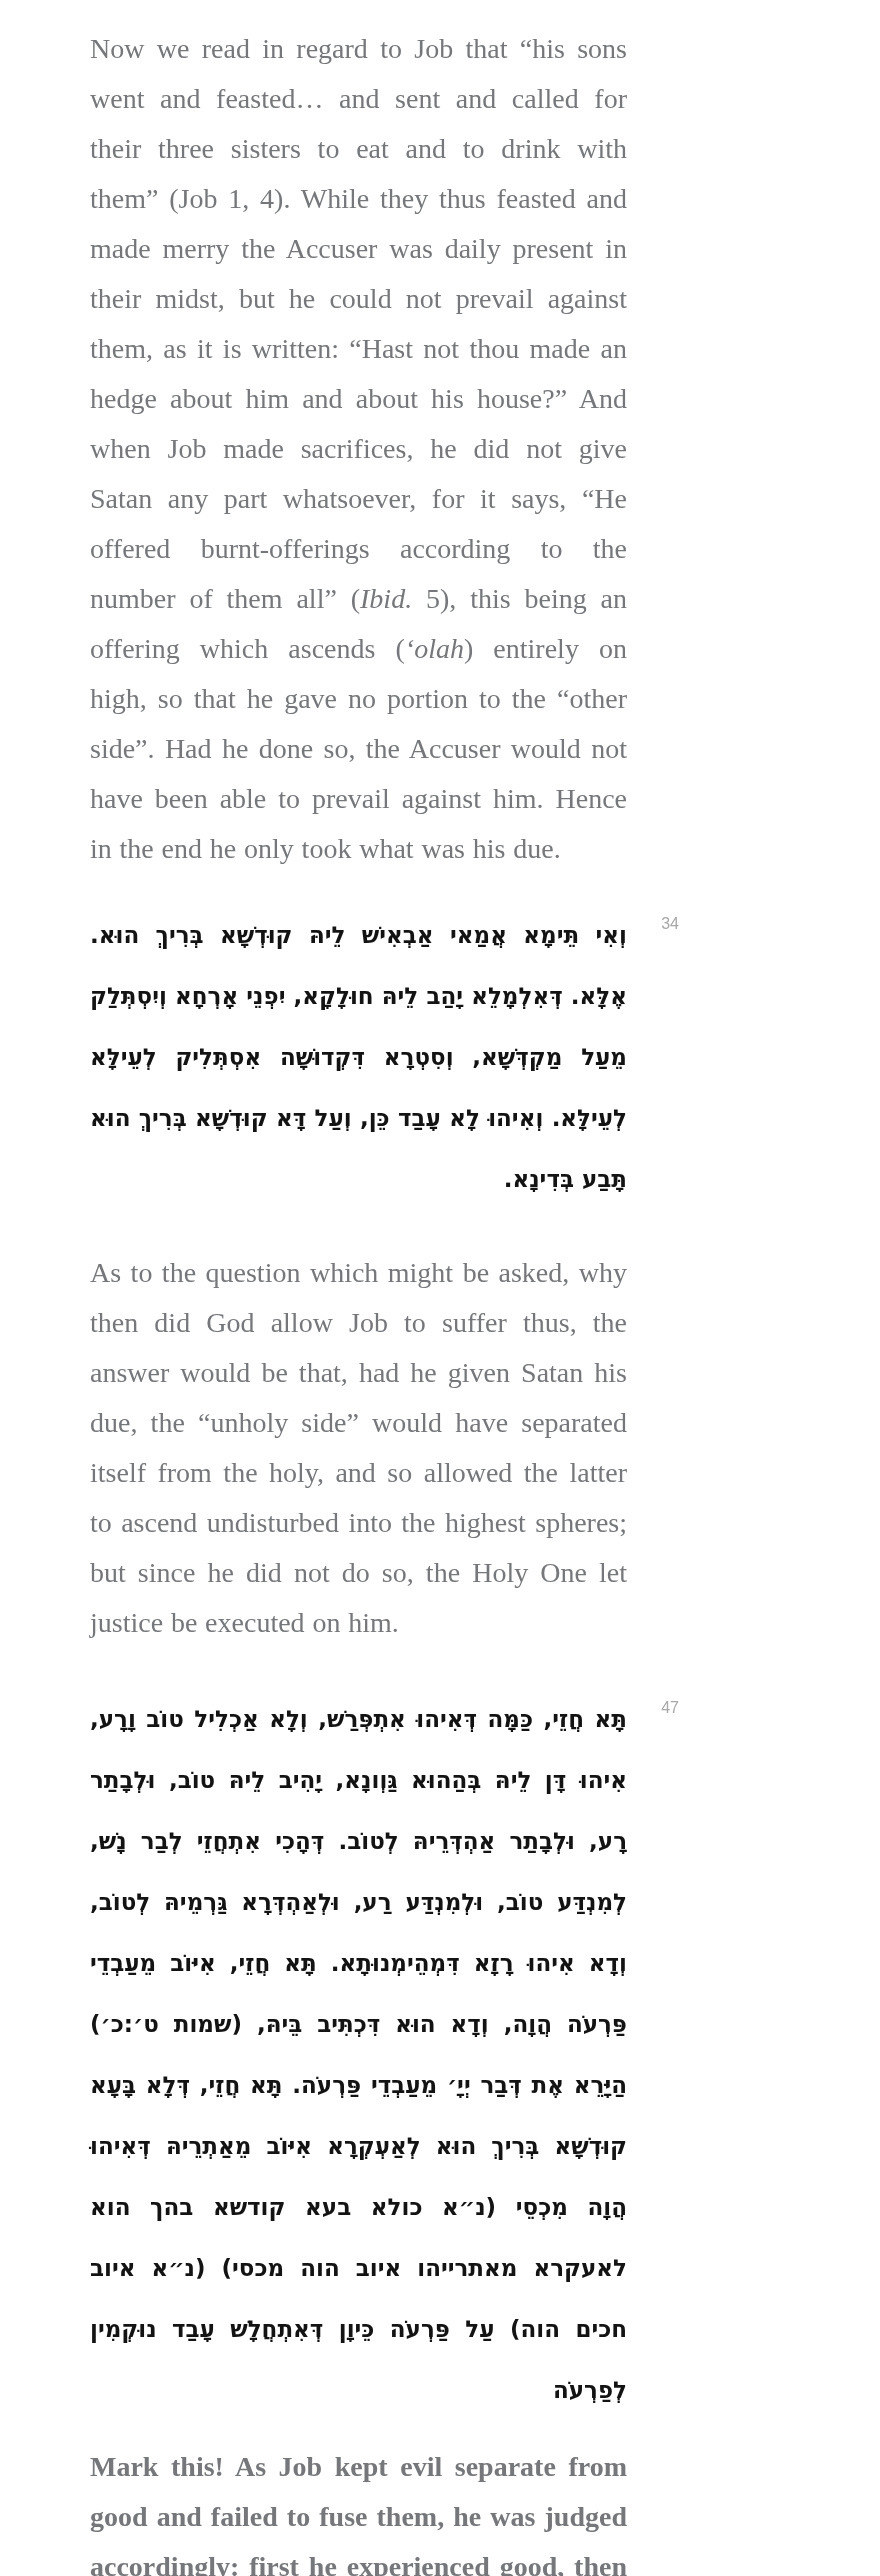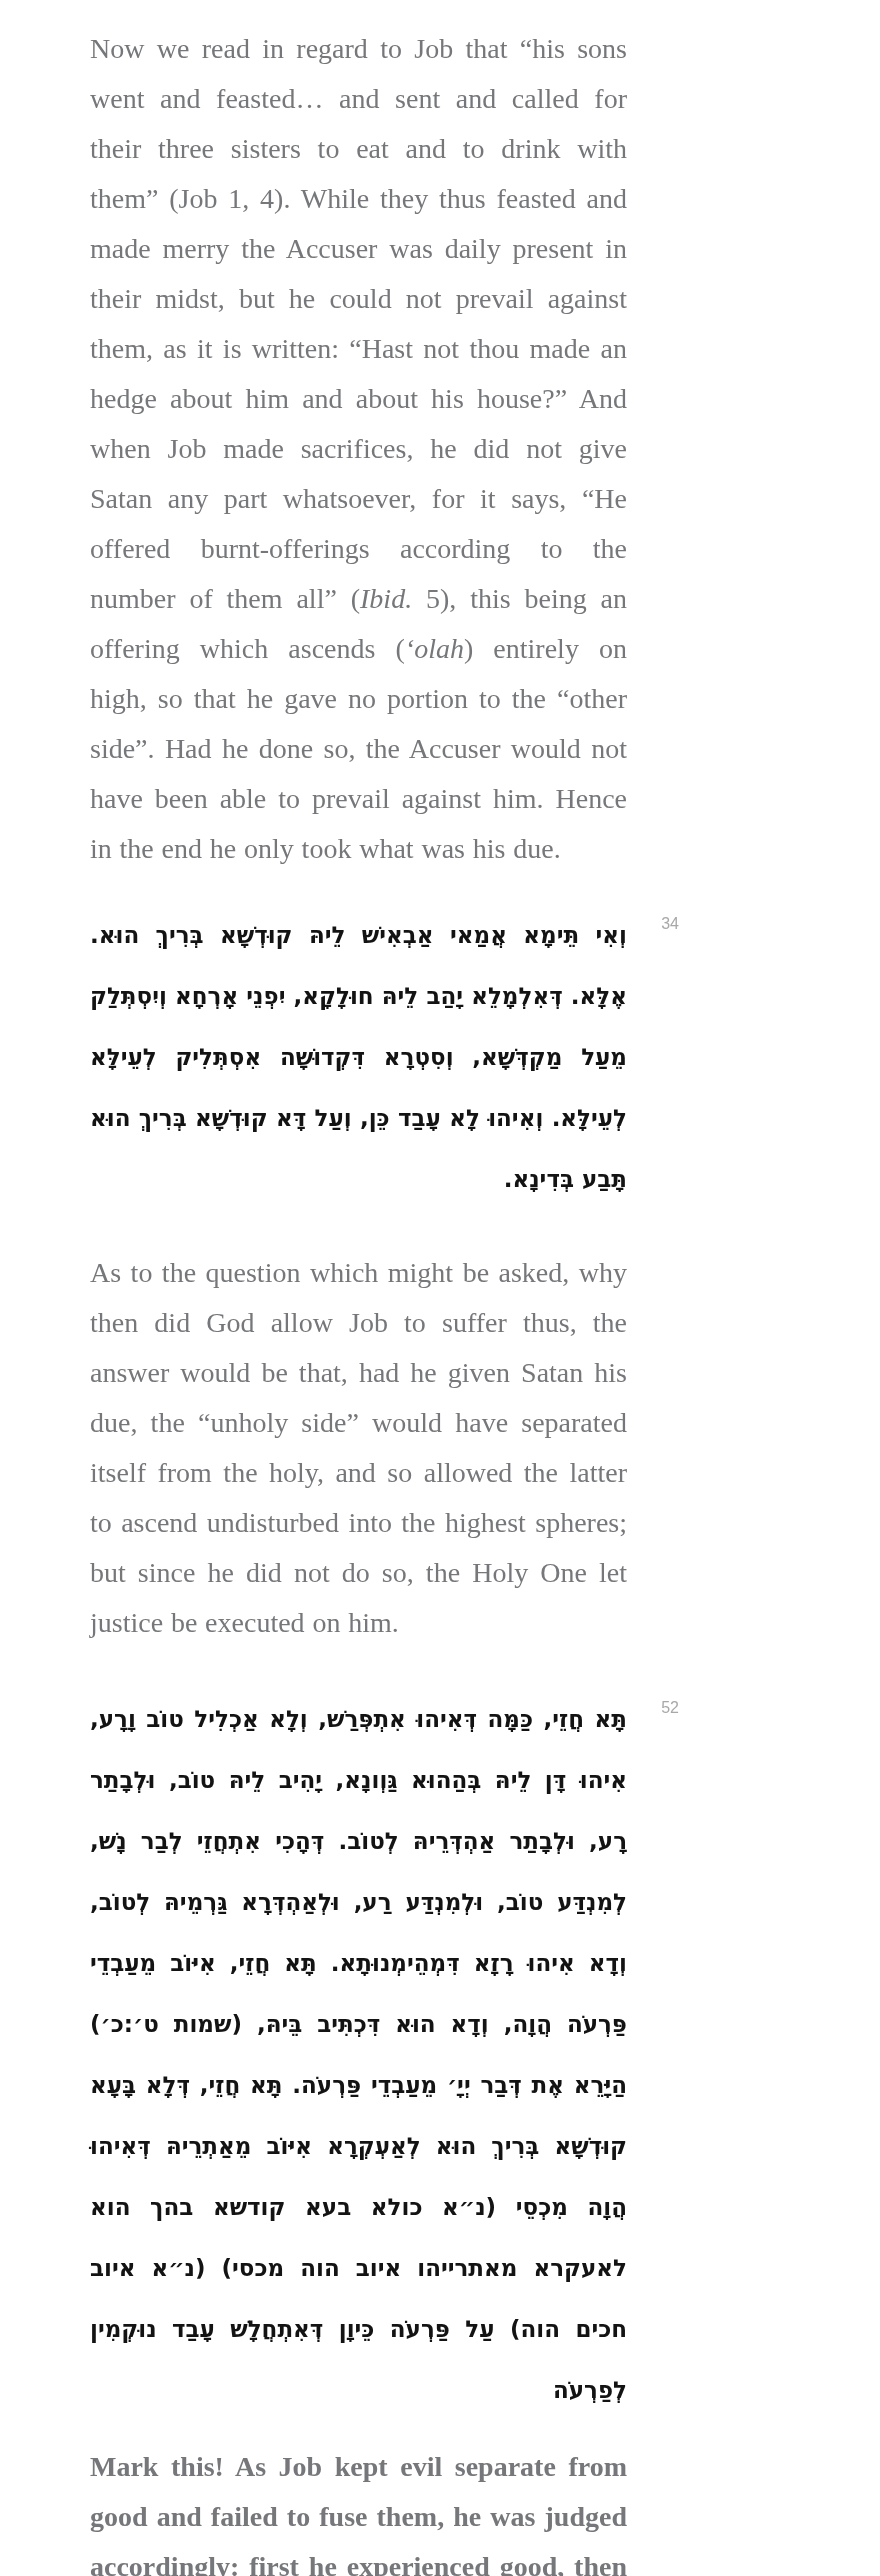--- a/index.html
+++ b/index.html
@@ -67,20 +67,20 @@
   <p class="en p1"><span>Now we read in regard to Job that “his sons went and feasted… and sent and called for their three sisters to eat and to drink with them” (Job 1, 4). While they thus feasted and made merry the Accuser was daily present in their midst, but he could not prevail against them, as it is written: “Hast not thou made an hedge about him and about his house?” And when Job made sacrifices, he did not give Satan any part whatsoever, for it says, “He offered burnt-offerings according to the number of them all” (</span><em>Ibid.</em><span> 5), this being an offering which ascends (</span><em>‘olah</em><span>) entirely on high, so that he gave no portion to the “other side”. Had he done so, the Accuser would not have been able to prevail against him. Hence in the end he only took what was his due.</span></p>
 
   <div class="section sec-34">
     <span class="secnum">34</span>
     <p class="he">וְאִי תֵּימָא אֲמַאי אַבְאִישׁ לֵיהּ קוּדְשָׁא בְּרִיךְ הוּא. אֶלָּא. דְּאִלְמָלֵא יָהַב לֵיהּ חוּלָקָא, יִפְנֵי אָרְחָא וְיִסְתְּלַק מֵעַל מַקְדְּשָׁא, וְסִטְרָא דִּקְדוּשָׁה אִסְתְּלִיק לְעֵילָּא לְעֵילָּא. וְאִיהוּ לָא עָבַד כֵּן, וְעַל דָּא קוּדְשָׁא בְּרִיךְ הוּא תָּבַע בְּדִינָא.</p>
   </div>
 
   <p class="en p2">As to the question which might be asked, why then did God allow Job to suffer thus, the answer would be that, had he given Satan his due, the “unholy side” would have separated itself from the holy, and so allowed the latter to ascend undisturbed into the highest spheres; but since he did not do so, the Holy One let justice be executed on him.</p>
 
   <div class="section sec-35">
-    <span class="secnum">52</span>
+    <span class="secnum">47</span>
     <p class="he">תָּא חֲזֵי, כַּמָּה דְּאִיהוּ אִתְפְּרַשׁ, וְלָא אַכְלִיל טוֹב וָרָע, אִיהוּ דָּן לֵיהּ בְּהַהוּא גַּוְונָא, יָהִיב לֵיהּ טוֹב, וּלְבָתַר רָע, וּלְבָתַר אַהְדְּרֵיהּ לְטוֹב. דְּהָכִי אִתְחֲזֵי לְבַר נָשׁ, לְמִנְדַּע טוֹב, וּלְמִנְדַּע רַע, וּלְאַהְדְּרָא גַּרְמֵיהּ לְטוֹב, וְדָא אִיהוּ רָזָא דִּמְהֵימְנוּתָא. תָּא חֲזֵי, אִיּוֹב מֵעַבְדֵי פַּרְעֹה הֲוָה, וְדָא הוּא דִּכְתִּיב בֵּיהּ, (שמות ט׳:כ׳) הַיָּרֵא אֶת דְּבַר יְיָ׳ מֵעַבְדֵי פַּרְעֹה. תָּא חֲזֵי, דְּלָא בָּעָא קוּדְשָׁא בְּרִיךְ הוּא לְאַעְקְרָא אִיּוֹב מֵאַתְרֵיהּ דְּאִיהוּ הֲוָה מִכְסֵי (נ״א כולא בעא קודשא בהך הוא לאעקרא מאתרייהו איוב הוה מכסי) (נ״א איוב חכים הוה) עַל פַּרְעֹה כֵּיוָן דְּאִתְחֲלָשׁ עָבַד נוּקְמִין לְפַרְעֹה</p>
   </div>
 
   <p class="en p3">Mark this! As Job kept evil separate from good and failed to fuse them, he was judged accordingly: first he experienced good, then what was evil, then again good. For man should be cognizant of both good and evil, and turn evil itself into good. This is a deep tenet of faith.</p>
 
 </div>
 
 
 </body></html>

